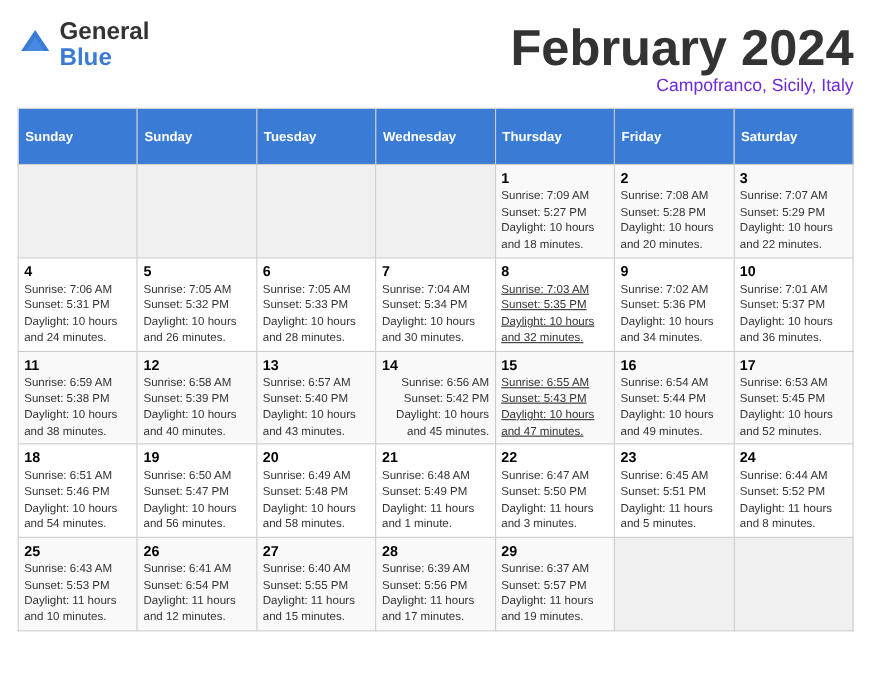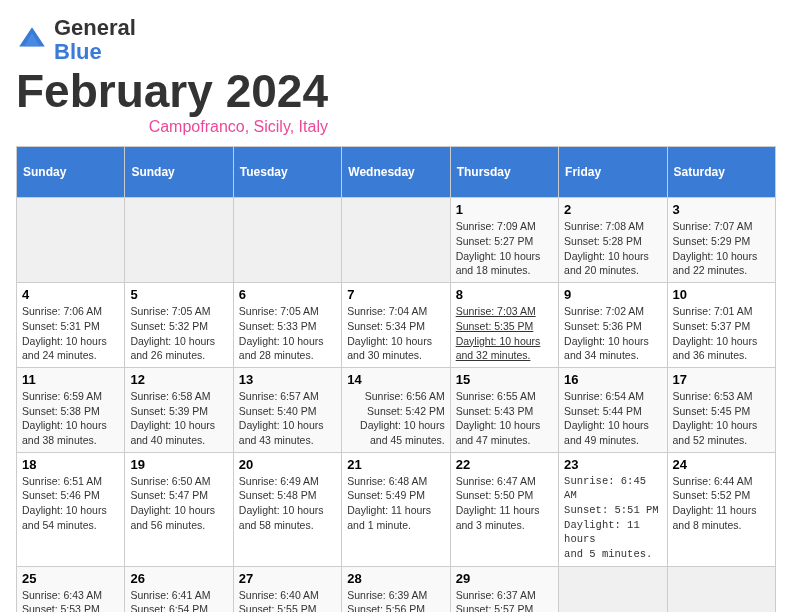--- a/index.html
+++ b/index.html
@@ -8,21 +8,20 @@
       background: #fff;
       width: 792px;
       min-height: 612px;
       padding: 16px;
     }
     .header {
       display: flex;
       justify-content: space-between;
       align-items: flex-start;
       margin-bottom: 10px;
-      flex-direction: column;
     }
     .logo {
       display: flex;
       align-items: center;
       gap: 6px;
     }
     .logo-text {
       font-size: 22px;
       font-weight: bold;
       line-height: 1.1;
@@ -36,21 +35,21 @@
     .title-block {
       text-align: right;
     }
     .month-title {
       font-size: 46px;
       font-weight: bold;
       color: #333;
     }
     .location {
       font-size: 16px;
-      color: #ec4899;
+      color: #6d28d9;
     }
     table {
       width: 100%;
       border-collapse: collapse;
       font-size: 11px;
     }
     thead tr th {
       background: #3a7bd5;
       color: #fff;
       text-align: left;
@@ -220,21 +219,21 @@
         </td>
         <td>
           <span class="day-num">14</span>
           <div class="cell-text" style="white-space: pre-line; text-align: right;">Sunrise: 6:56 AM
 Sunset: 5:42 PM
 Daylight: 10 hours
 and 45 minutes.</div>
         </td>
         <td>
           <span class="day-num">15</span>
-          <div class="cell-text" style="white-space: pre-line;">Sunrise: 6:55 AM
+          <div class="cell-text" style="white-space: pre-line; text-decoration: underline;">Sunrise: 6:55 AM
 Sunset: 5:43 PM
 Daylight: 10 hours
 and 47 minutes.</div>
         </td>
         <td>
           <span class="day-num">16</span>
           <div class="cell-text" style="white-space: pre-line;">Sunrise: 6:54 AM
 Sunset: 5:44 PM
 Daylight: 10 hours
 and 49 minutes.</div>
@@ -278,21 +277,21 @@
         </td>
         <td>
           <span class="day-num">22</span>
           <div class="cell-text" style="white-space: pre-line;">Sunrise: 6:47 AM
 Sunset: 5:50 PM
 Daylight: 11 hours
 and 3 minutes.</div>
         </td>
         <td>
           <span class="day-num">23</span>
-          <div class="cell-text" style="white-space: pre-line; font-family: Liberation Mono, monospace;">Sunrise: 6:45 AM
+          <div class="cell-text" style="white-space: pre-line;">Sunrise: 6:45 AM
 Sunset: 5:51 PM
 Daylight: 11 hours
 and 5 minutes.</div>
         </td>
         <td>
           <span class="day-num">24</span>
           <div class="cell-text" style="white-space: pre-line;">Sunrise: 6:44 AM
 Sunset: 5:52 PM
 Daylight: 11 hours
 and 8 minutes.</div>

